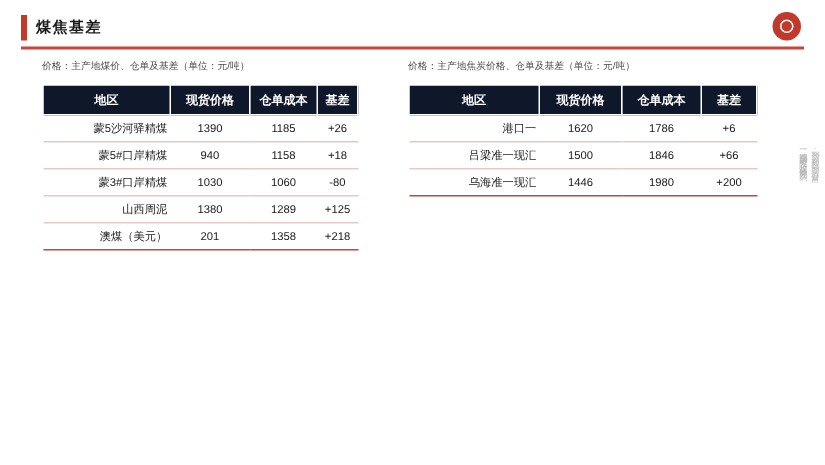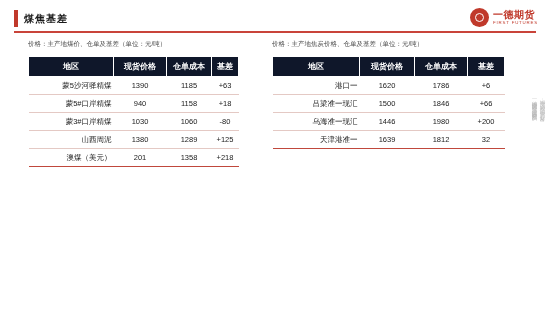--- a/index.html
+++ b/index.html
@@ -165,43 +165,39 @@
 <div class="slide">
 
   <div class="title-wrap">
     <div class="title-bar"></div>
     <div class="title-text">煤焦基差</div>
   </div>
   <div class="title-underline"></div>
 
   <div class="logo">
     <div class="logo-mark"></div>
-    <div>
-      <div class="logo-text-main">一德期货</div>
-      <div class="logo-text-sub">FIRST FUTURES</div>
-    </div>
   </div>
 
   <div class="panel panel-left">
     <div class="panel-caption">价格：主产地煤价、仓单及基差（单位：元/吨）</div>
     <table class="data tbl-left">
       <thead>
         <tr>
           <th class="c0">地区</th>
           <th class="c1">现货价格</th>
           <th class="c2">仓单成本</th>
           <th class="c3">基差</th>
         </tr>
       </thead>
       <tbody>
         <tr>
           <td class="first-col">蒙5沙河驿精煤</td>
           <td>1390</td>
           <td>1185</td>
-          <td>+63</td>
+          <td>+26</td>
         </tr>
         <tr>
           <td class="first-col">蒙5#口岸精煤</td>
           <td>940</td>
           <td>1158</td>
           <td>+18</td>
         </tr>
         <tr>
           <td class="first-col">蒙3#口岸精煤</td>
           <td>1030</td>
@@ -247,26 +243,20 @@
           <td>1500</td>
           <td>1846</td>
           <td>+66</td>
         </tr>
         <tr>
           <td class="first-col">乌海准一现汇</td>
           <td>1446</td>
           <td>1980</td>
           <td>+200</td>
         </tr>
-        <tr>
-          <td class="first-col">天津港准一</td>
-          <td>1639</td>
-          <td>1812</td>
-          <td>32</td>
-        </tr>
       </tbody>
     </table>
   </div>
 
   <div class="side-text">
     <span>期货·期权·期管·财富</span>
     <span>一德期货研究院 煤焦研究团队</span>
   </div>
 
 </div>

